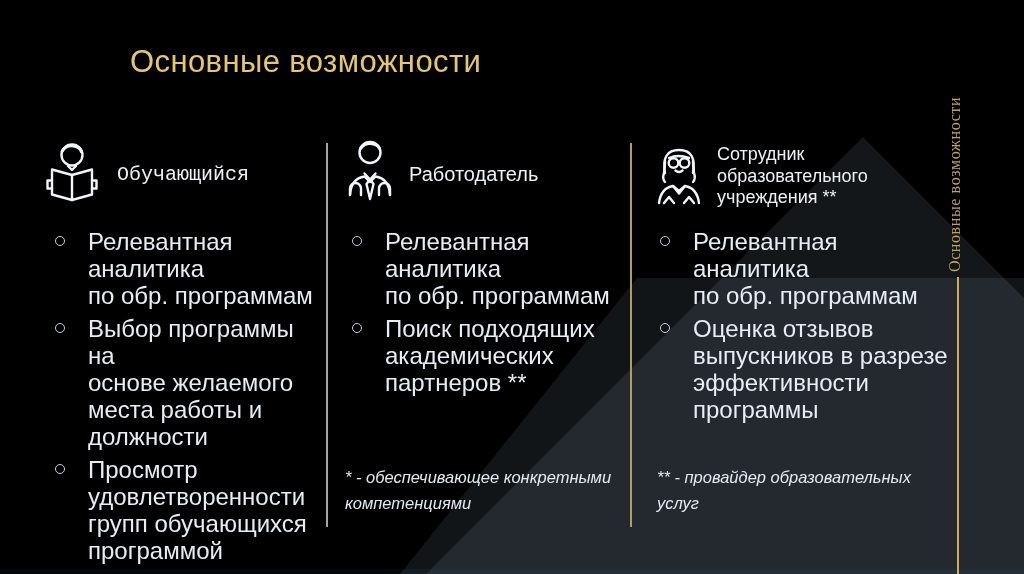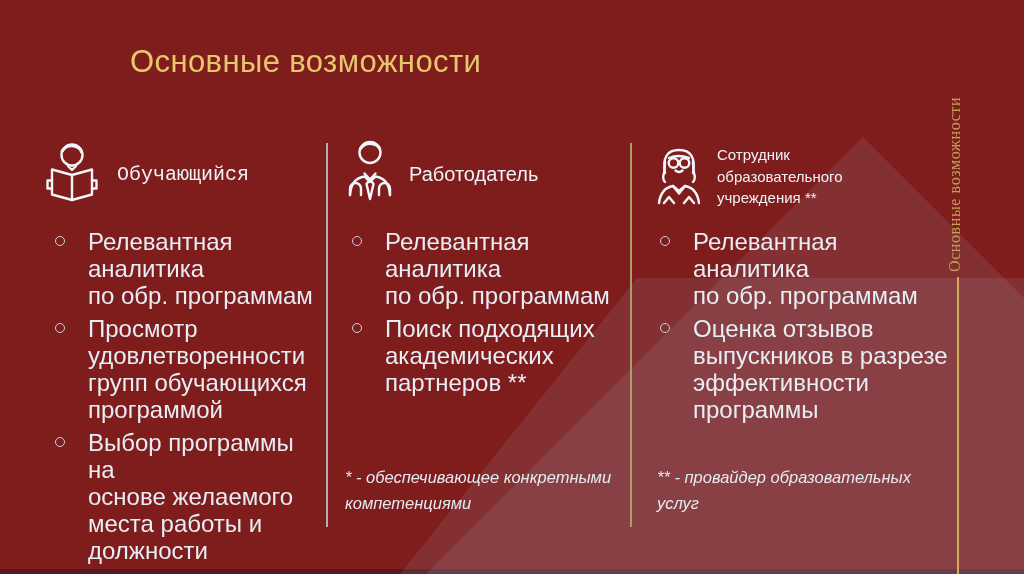--- a/index.html
+++ b/index.html
@@ -1,18 +1,18 @@
 <!DOCTYPE html>
 <html><head>
 <meta charset="utf-8">
 <style>
   html,body{margin:0;padding:0;background:#0b2440;}
   #slide{
     position:relative;width:1024px;height:574px;overflow:hidden;
-    background:#7f1d1d;
+    background:#000000;
     font-family:"Liberation Sans",sans-serif;
     color:#e9eef5;
   }
   .shape{position:absolute;left:0;top:0;width:1024px;height:574px;pointer-events:none;}
   #shape-band{background:rgba(173,205,231,0.10);
     clip-path:polygon(637px 278px,1024px 278px,1024px 574px,400px 574px);}
   #shape-mountain{background:rgba(173,205,231,0.11);
     clip-path:polygon(863px 137px,1024px 298px,1024px 574px,426px 574px);}
   #bottom-strip{position:absolute;left:0;bottom:0;width:1024px;height:5px;background:rgba(8,24,44,0.35);}
   #title{position:absolute;left:130px;top:44px;font-size:31px;letter-spacing:.4px;color:#e7c76d;}
@@ -22,21 +22,21 @@
     font-family:"Liberation Serif",serif;font-size:16px;letter-spacing:.6px;color:#bfa157;
     white-space:nowrap;text-align:left;
   }
   #accent-line{position:absolute;left:957px;top:277px;width:2px;height:297px;background:#d2ac55;}
   .divider{position:absolute;top:143px;width:2px;height:384px;}
   #divider-1{left:326px;background:rgba(196,209,209,0.8);}
   #divider-2{left:630px;background:#ab9f63;}
   .icon{position:absolute;}
   .icon svg{display:block;}
   .colhead{position:absolute;font-size:20px;color:#eef2f7;}
-  #col3-header{font-size:15px;line-height:21.5px;white-space:pre-line;}
+  #col3-header{font-size:18px;line-height:21.5px;white-space:pre-line;}
   .bullets{position:absolute;top:228px;}
   .bullet{display:flex;margin-bottom:6px;}
   .marker{flex:none;width:8px;height:8px;border:1.5px solid #c6d2dd;border-radius:50%;margin:8px 23px 0 0;}
   .btext{font-size:24px;line-height:27px;white-space:pre-line;color:#e7edf4;}
   .footnote{position:absolute;top:464px;font-style:italic;font-size:16.5px;line-height:26px;
     white-space:pre-line;color:#e3eaf1;}
 </style>
 </head>
 <body>
 
@@ -67,31 +67,31 @@
   </div>
   <div class="colhead" style="left:117px;top:163px;font-family:Liberation Mono, monospace;">Обучающийся</div>
   <div class="bullets" style="left:55px;width:268px;">
     <div class="bullet">
       <span class="marker"></span>
       <span class="btext">Релевантная аналитика
 по обр. программам</span>
     </div>
     <div class="bullet">
       <span class="marker"></span>
+      <span class="btext">Выбор программы на
+основе желаемого
+места работы и
+должности</span>
+    </div>
+    <div class="bullet">
+      <span class="marker"></span>
       <span class="btext">Просмотр
 удовлетворенности
 групп обучающихся
 программой</span>
-    </div>
-    <div class="bullet">
-      <span class="marker"></span>
-      <span class="btext">Выбор программы на
-основе желаемого
-места работы и
-должности</span>
     </div>
   </div>
 
   <div class="icon" style="left:342px;top:137px;">
     <svg width="56" height="70" viewBox="0 0 56 70" fill="none" stroke="#f2f6fa" stroke-width="2.4" stroke-linejoin="round" stroke-linecap="round">
       <circle cx="28" cy="15.5" r="10.5"></circle>
       <path d="M18.5,11.5 q5,-6.5 13,-4.5 q4.5,1 6,4.5" stroke-width="3"></path>
       <path d="M8,58 q1,-16.5 14.5,-18.5 l5.5,5.5 l5.5,-5.5 q13.5,2 14.5,18.5"></path>
       <path d="M22.5,36.5 l5.5,6 l5.5,-6"></path>
       <path d="M28,42.5 l-3.5,4.5 L28,62 l3.5,-15 Z"></path>

